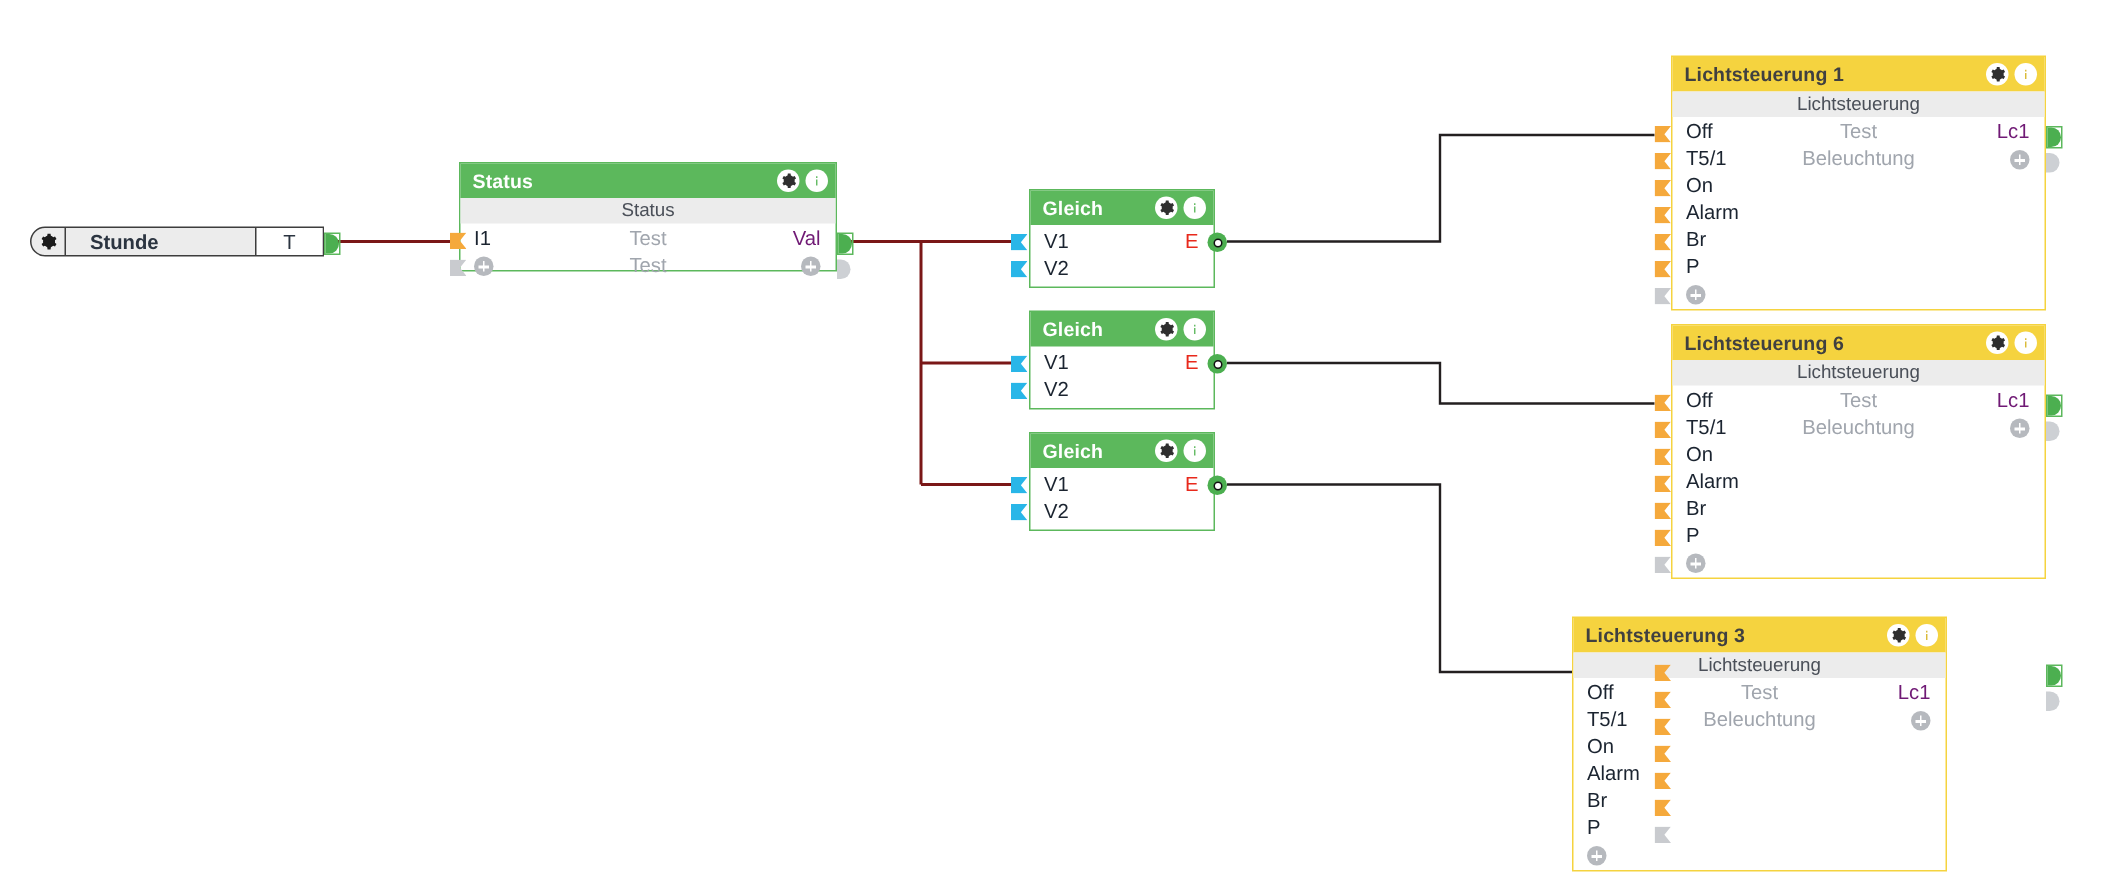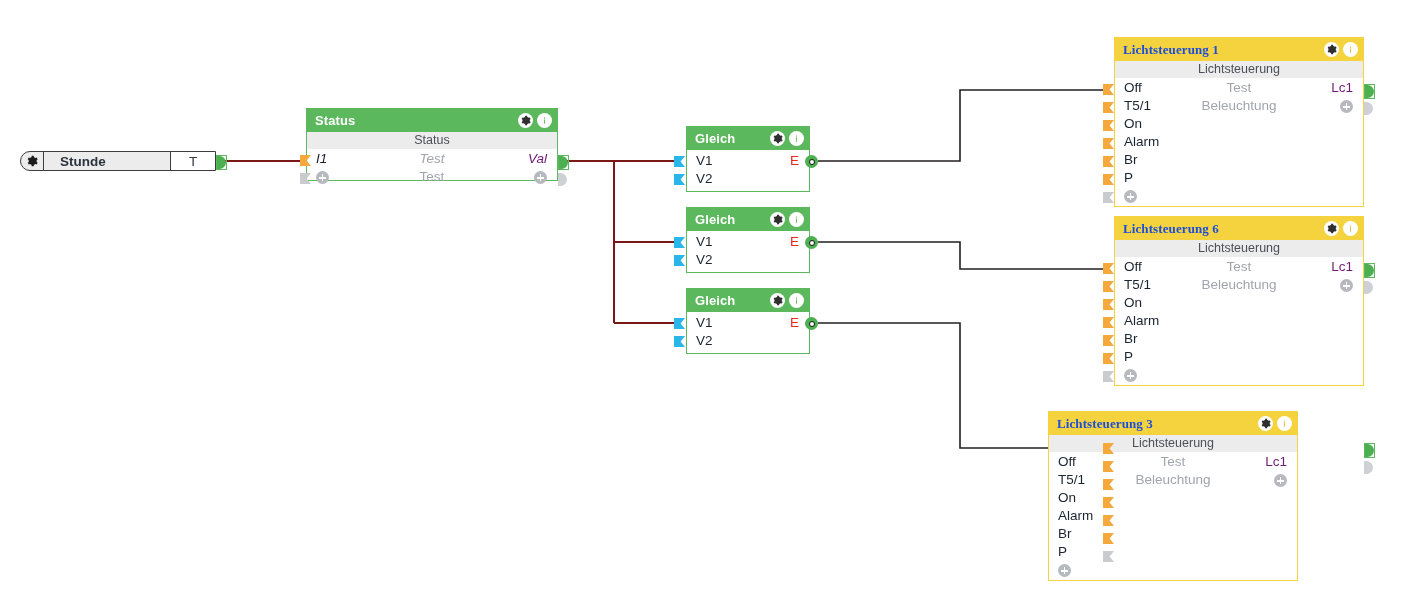--- a/index.html
+++ b/index.html
@@ -24,21 +24,21 @@
          display:inline-flex;align-items:center;justify-content:center;
          margin-left:4px;flex:0 0 auto;}
   .hicon svg{display:block;}
 
   
   .green .hdr{background:#5cb85c;color:#ffffff;}
   .green{border:1px solid #5cb85c;}
   .green .body{border-top:0;}
 
   
-  .yellow .hdr{background:#f5d33f;color:#1d4ed8;font-family:Liberation Serif, serif;}
+  .yellow .hdr{background:#f5d33f;color:#404040;}
   .yellow{border:1px solid #f5d33f;}
 
   
   .rowline{position:relative;height:18px;line-height:18px;font-size:13.5px;color:#1b2430;}
   .rowline .l{position:absolute;left:9px;}
   .rowline .c{position:absolute;left:0;right:0;text-align:center;color:#a0a5ad;}
   .rowline .r{position:absolute;right:10px;color:#701a75;}
   .rowline .r.red{color:#e8291c;}
 
   
@@ -126,21 +126,21 @@
           </svg>
       </span>
       <span class="hicon">
         <svg width="11" height="11" viewBox="0 0 24 24">
             <path fill="#5cb85c" d="M11 10h2v9h-2zM11 5.5h2v2.5h-2z"></path>
           </svg>
       </span>
     </div>
     <div class="body" style="height:48px;">
       <div class="subttl">Status</div>
-      <div class="rowline" style="margin-top:1px;font-style:italic;">
+      <div class="rowline" style="margin-top:1px;">
         <span class="l">I1</span>
         <span class="c">Test</span>
         <span class="r">Val</span>
       </div>
       <div class="rowline">
         <span class="l" style="top:3px;"><span class="plus"></span></span>
         <span class="c">Test</span>
         <span class="r" style="top:3px;"><span class="plus"></span></span>
       </div>
     </div>

